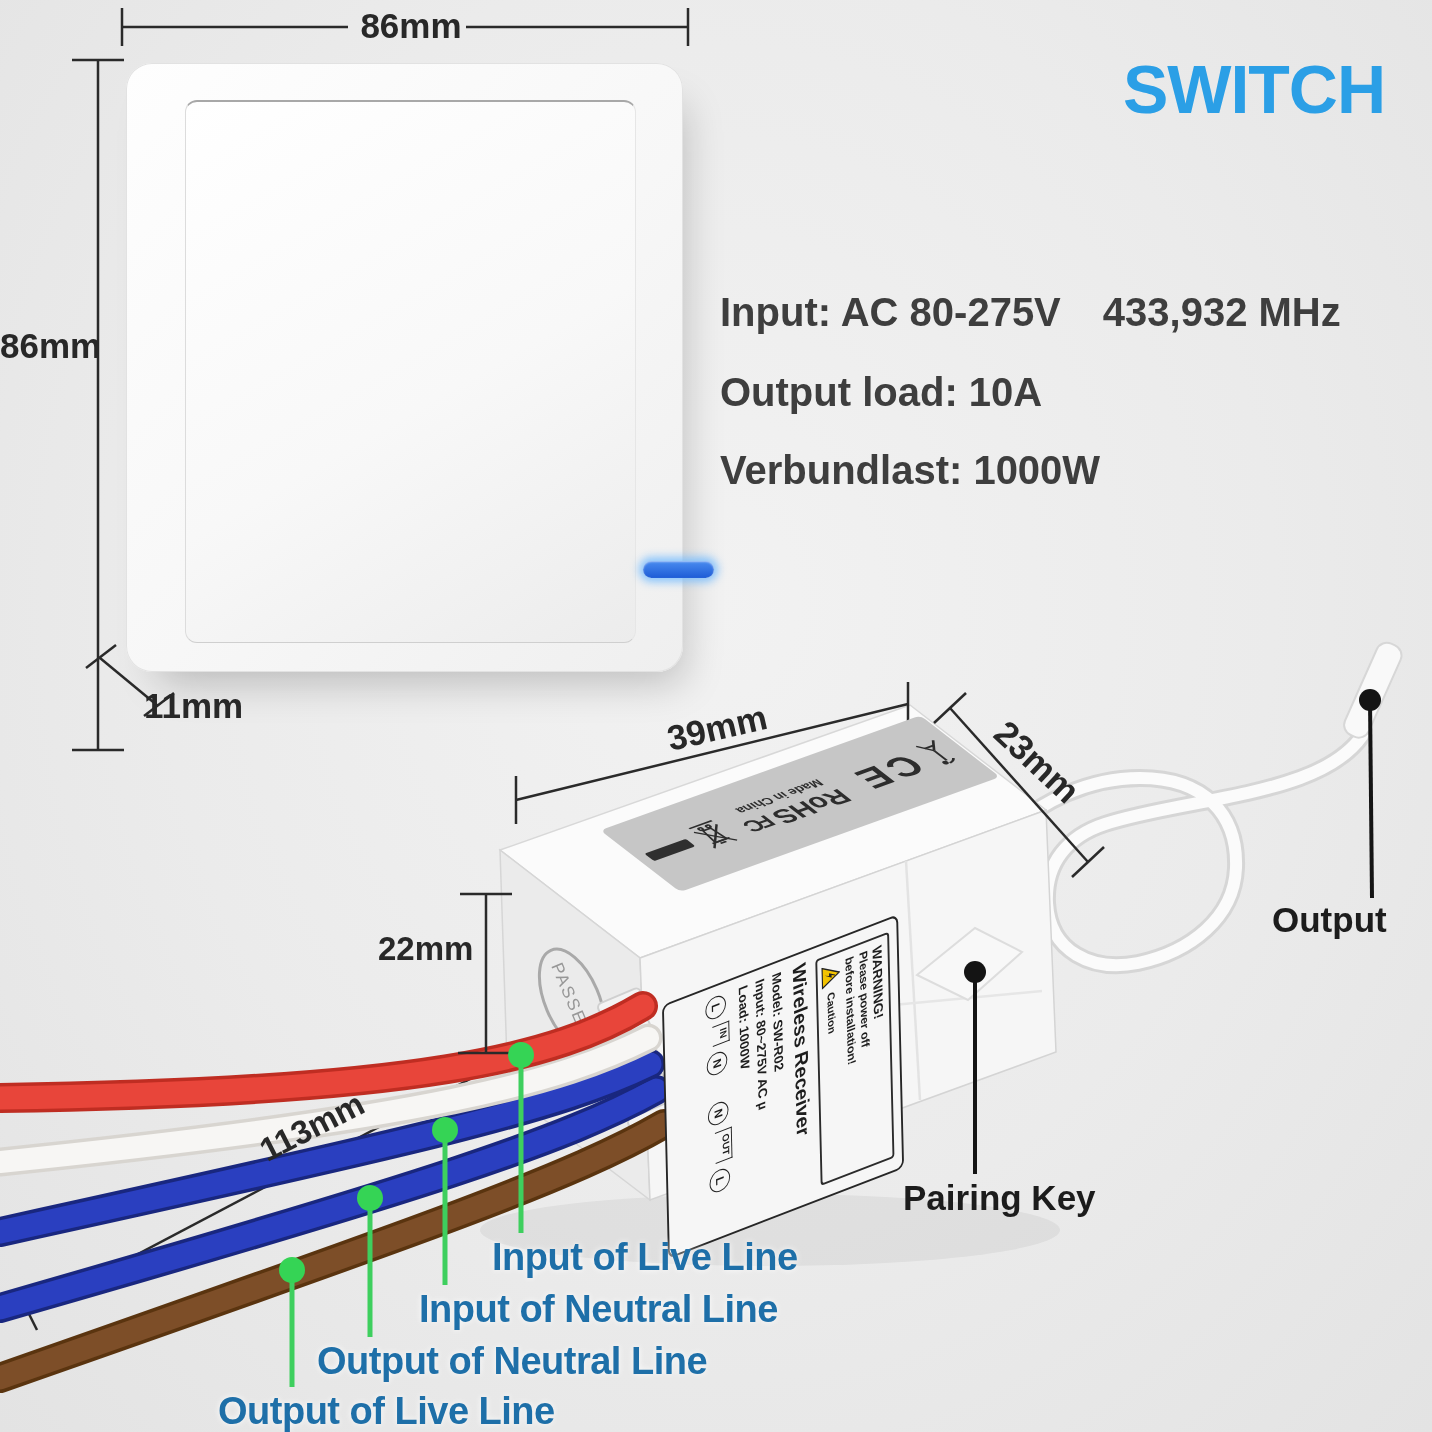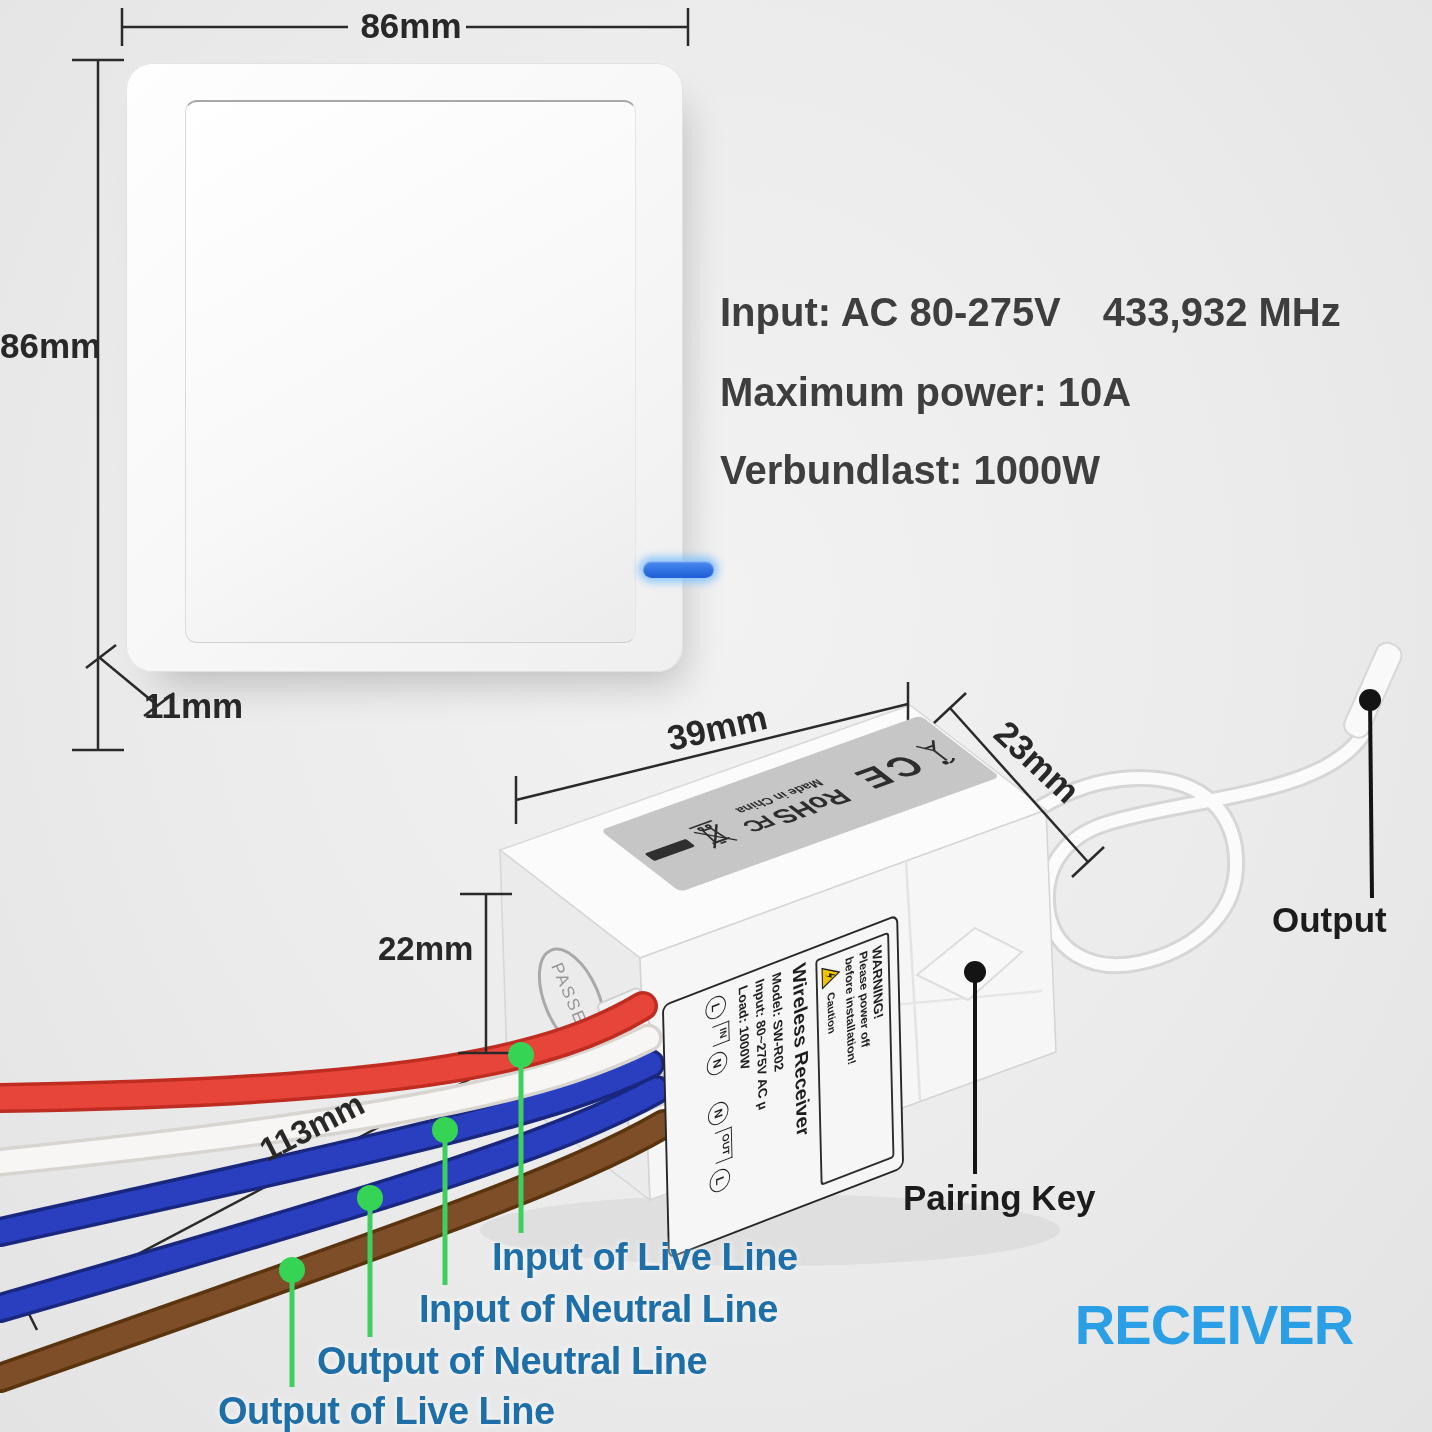--- a/index.html
+++ b/index.html
@@ -213,25 +213,26 @@
   <div class="abs switch-plate">
     <div class="switch-button">
       <div class="switch-led"></div>
     </div>
   </div>
 
   <div class="abs dim" style="left:352px;top:6px;width:118px;text-align:center;">86mm</div>
   <div class="abs dim" style="left:0px;top:326px;width:92px;text-align:right;">86mm</div>
   <div class="abs dim" style="left:144px;top:686px;">11mm</div>
 
+  <div class="abs brand" style="left:1104px;top:50px;width:300px;font-size:68px;">SWITCH</div>
 
   <div class="abs spec" style="left:712px;top:290px;">
     <span>Input: AC 80-275V</span><span style="display:inline-block;width:42px;"></span><span>433,932 MHz</span>
   </div>
-  <div class="abs spec" style="left:712px;top:370px;">Maximum power: 10A</div>
+  <div class="abs spec" style="left:712px;top:370px;">Output load: 10A</div>
   <div class="abs spec" style="left:712px;top:448px;">Verbundlast: 1000W</div>
 
   <div class="abs dim" style="left:642px;top:708px;width:150px;text-align:center;transform:rotate(-13deg);">39mm</div>
   <div class="abs dim" style="left:962px;top:742px;width:150px;text-align:center;transform:rotate(43deg);">23mm</div>
   <div class="abs dim" style="left:378px;top:930px;width:94px;text-align:right;font-size:33px;">22mm</div>
   <div class="abs dim" style="left:230px;top:1108px;width:164px;text-align:center;transform:rotate(-27deg);font-size:33px;">113mm</div>
 
   <div class="abs top-label">
     <svg width="26" height="38" viewBox="0 0 26 38">
       <g stroke="#2d2d2d" stroke-width="2.2" fill="none">
@@ -288,20 +289,19 @@
       <span class="tgap"></span>
       <span class="tcirc">N</span>
       <span class="tbrk">OUT</span>
       <span class="tcirc">L</span>
     </div>
   </div>
 
   <div class="abs callout" style="left:1272px;top:900px;">Output</div>
   <div class="abs callout" style="left:903px;top:1178px;">Pairing Key</div>
 
-  <div class="abs brand" style="left:1063px;top:1292px;width:302px;font-size:56px;">RECEIVER</div>
 
   <div class="abs wire-label" style="left:419px;top:1288px;">Input of Neutral Line</div>
   <div class="abs wire-label" style="left:492px;top:1236px;">Input of Live Line</div>
   <div class="abs wire-label" style="left:317px;top:1340px;">Output of Neutral Line</div>
   <div class="abs wire-label" style="left:218px;top:1390px;">Output of Live Line</div>
 
 </div>
 
 </body></html>

